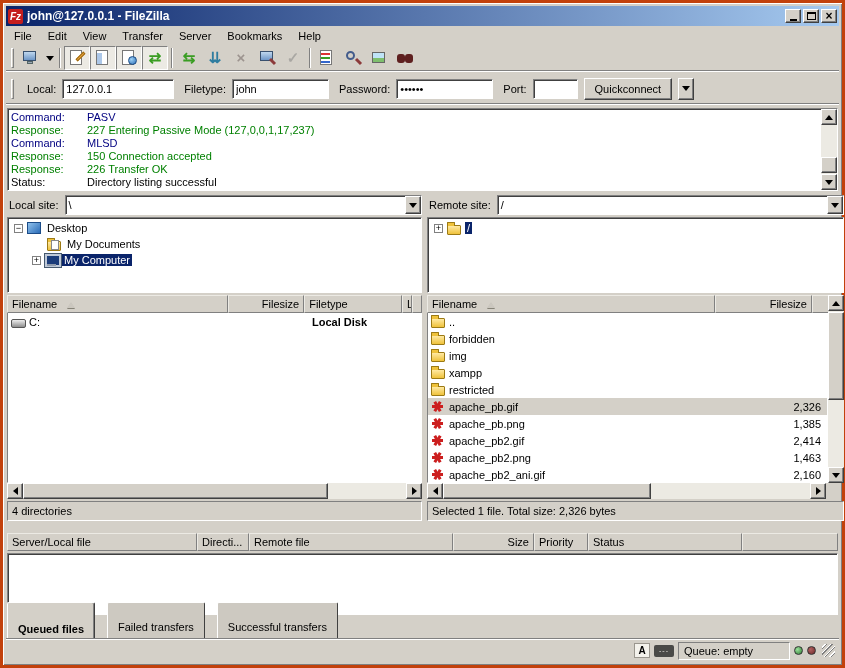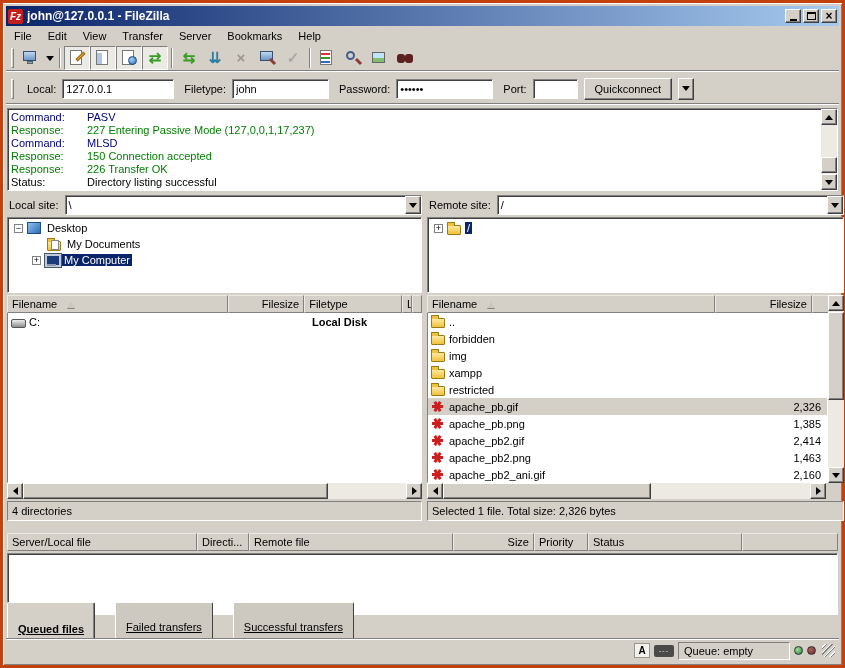--- a/index.html
+++ b/index.html
@@ -127,21 +127,21 @@
   .sort-asc { width:0; height:0; border-left:4px solid transparent; border-right:4px solid transparent;
               border-bottom:6px solid #CBC7BF; filter:drop-shadow(0 1px 0 #868378); display:inline-block; margin-left:10px; }
 
   .pstatus { height:20px; margin-top:2px; padding:2px 4px; background:#D4D0C8; line-height:14px; }
 
   
   .queuehdr { position:absolute; left:4px; top:530px; right:4px; display:flex; height:20px; }
   .queuebody { position:absolute; left:4px; top:550px; right:4px; height:62px; }
   .tabs { position:absolute; left:4px; top:615px; right:4px; height:21px; display:flex; align-items:flex-end; }
   .tab { padding:18px 10px; border:1px solid #fff; border-right-color:#404040; border-bottom:none;
-         background:#CDC9C1; height:17px; line-height:13px; margin-right:20px; border-radius:2px 2px 0 0;text-decoration:underline; }
+         background:#CDC9C1; height:17px; line-height:13px; margin-right:12px; border-radius:2px 2px 0 0; }
   .tab.active { background:#D4D0C8; font-weight:bold; height:21px; line-height:17px; box-shadow:inset -1px 0 0 #808080; }
 
   
   .statusbar { position:absolute; left:3px; right:3px; bottom:3px; height:24px;
                border-top:1px solid #808080; box-shadow:0 1px 0 #fff inset; display:flex; align-items:center; justify-content:flex-end; padding:2px 4px 2px 4px; gap:4px; }
   .sb-ascii { width:16px; height:15px; background:#F4F2EC; border:1px solid #9A968E; font-weight:bold; font-size:10px; text-align:center; line-height:14px; }
   .sb-speed { width:20px; height:12px; background:#4A4A48; border-radius:2px; color:#E8E6DF; font-size:7px; text-align:center; line-height:12px; letter-spacing:1px; }
   .sb-queue { width:112px; height:18px; background:#D4D0C8; padding:2px 5px; line-height:13px; }
   .led { width:9px; height:9px; border-radius:50%; border:1px solid #333; }
   .led-green { background:radial-gradient(circle at 35% 35%, #9CE09C, #2E7D32); }

